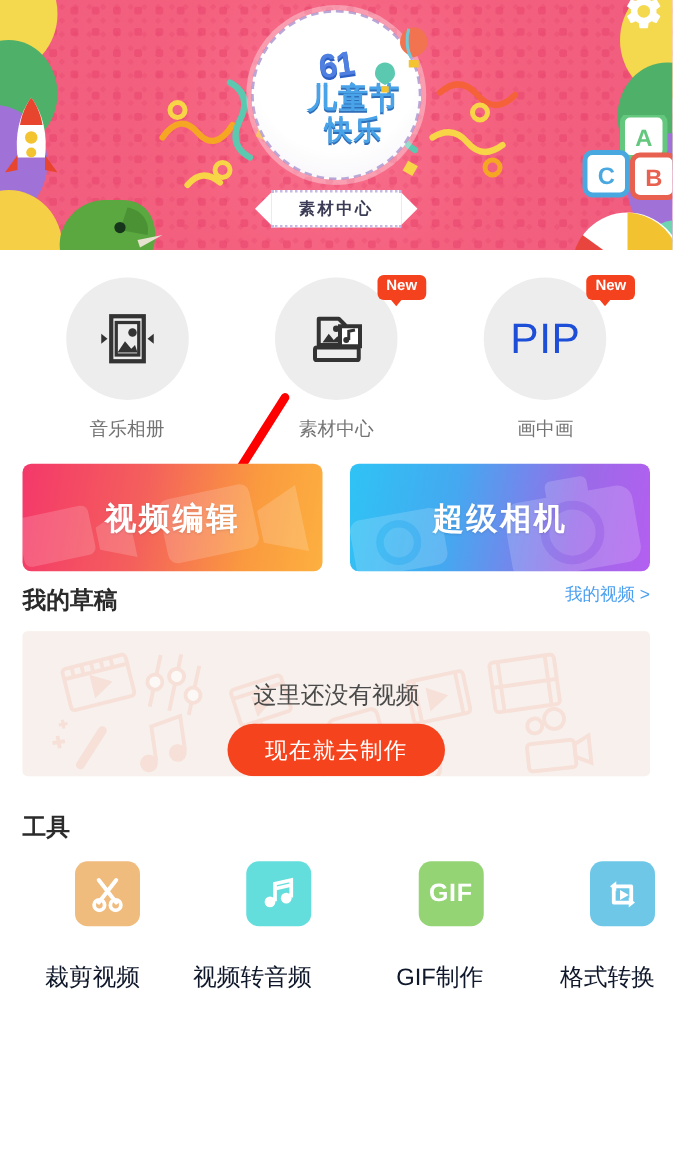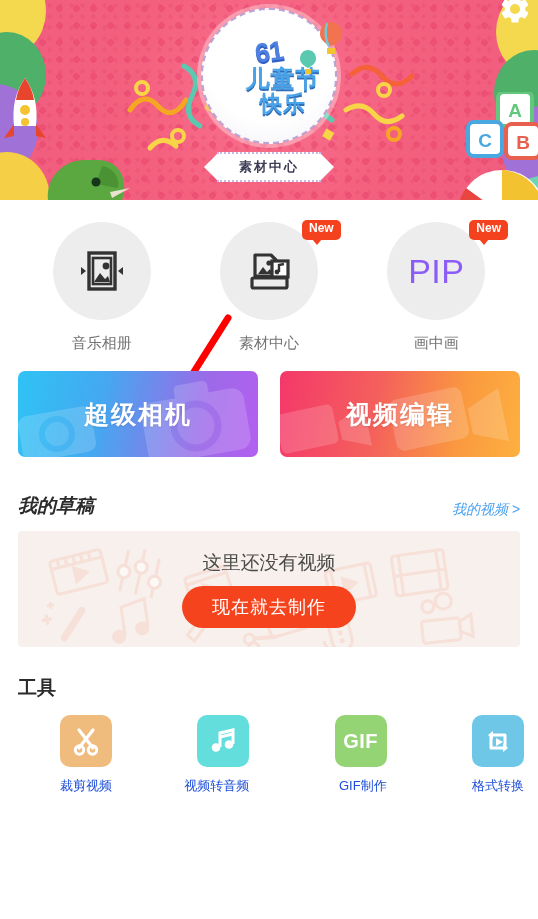--- a/index.html
+++ b/index.html
@@ -70,21 +70,21 @@
   .feature-row {
     display:flex; justify-content:space-around; align-items:flex-start;
     padding: 22px 18px 0 18px;
   }
   .feature { position:relative; width:150px; display:flex; flex-direction:column; align-items:center; }
   .feature-circle {
     width:98px; height:98px; border-radius:50%; background:#ededed;
     display:flex; align-items:center; justify-content:center;
   }
   .feature-label { margin-top:14px; font-size:15px; color:#737373; }
-  .pip-text { font-size:34px; color:#8b5cf6; letter-spacing:.5px; }
+  .pip-text { font-size:34px; color:#1d4ed8; letter-spacing:.5px; }
   .new-badge {
     position:absolute; top:-2px; left:96px;
     background:#f5421e; color:#fff; font-size:12px; font-weight:bold;
     padding:2px 7px 5px 7px; border-radius:5px; line-height:1.1;margin-left:12px;
   }
   .new-badge::after {
     content:""; position:absolute; left:10px; bottom:-5px;
     width:0; height:0; border-left:5px solid transparent;
     border-right:5px solid transparent; border-top:6px solid #f5421e;
   }
@@ -101,49 +101,48 @@
   .action-card.edit { background: linear-gradient(100deg,#f4386a 0%,#f4605c 40%,#fa9a3f 75%,#fdb040 100%); }
   .action-card.cam  { background: linear-gradient(100deg,#2fc3f5 0%,#45a8f0 35%,#9b6ae8 75%,#b45ff0 100%); }
   .action-label {
     position:relative; z-index:2; color:#ffffff; font-size:25px; font-weight:bold;
     letter-spacing:2px; text-shadow:0 1px 2px rgba(0,0,0,.12);
   }
   .wm { position:absolute; opacity:.17; }
 
   
   .section-head {
-    display:flex; align-items:flex-end; justify-content:space-between;
-    padding: 36px 18px 0 18px;
-    font-style: italic;
+    display:flex; align-items:flex-start; justify-content:space-between;
+    padding: 10px 18px 0 18px;
   }
   .section-title { font-size:19px; color:#2b2b2b; font-weight:bold; }
   .link-more { font-size:14px; color:#4a9ff0; }
   .draft-card {
     position:relative; margin:12px 18px 0 18px; height:116px; border-radius:4px;
     background:#f7f0ec; overflow:hidden;
-    display:flex; flex-direction:column; align-items:center; justify-content:center;
+    display:flex; flex-direction:column; align-items:center; justify-content:flex-end;
   }
   .draft-empty { position:relative; z-index:2; font-size:19px; color:#4a4a4a; margin-bottom:10px; }
   .draft-btn {
     position:relative; z-index:2; background:#f5441d; color:#fff;
     font-size:18px; padding:9px 30px; border-radius:24px; border:none;
     font-family:inherit; letter-spacing:1px;
   }
   .draft-deco { position:absolute; inset:0; z-index:1; opacity:.5; }
 
   
   .tools-title { padding: 28px 18px 0 18px; font-size:19px; color:#2b2b2b; font-weight:bold; }
   .tools-row { display:flex; justify-content:space-between; padding: 14px 14px 0 14px; }
   .tool { width:98px; display:flex; flex-direction:column; align-items:flex-end; }
   .tool-sq {
     width:52px; height:52px; border-radius:10px;
     display:flex; align-items:center; justify-content:center;
   }
   .tool-gif { color:#fff; font-size:20px; font-weight:bold; letter-spacing:.5px; }
-  .tool-label { margin-top:10px; font-size:13px; color:#1d4ed8; white-space:nowrap; }
+  .tool-label { margin-top:28px; font-size:19px; color:#0f172a; white-space:nowrap; }
 </style>
 </head>
 <body>
 
 <div id="app">
 
   <div class="banner">
     <div class="halftone"></div>
     <div class="halftone b"></div>
 
@@ -277,43 +276,43 @@
       <div class="feature-label">画中画</div>
     </div>
   </div>
 
   <svg class="annot-arrow" viewBox="0 0 100 120">
     <path d="M88 6 L26 104" stroke="#ff0000" stroke-width="7" stroke-linecap="round" fill="none"></path>
     <path d="M18 118 L14 70 L52 84 Z" fill="#ff0000"></path>
   </svg>
 
   <div class="action-row">
+    <div class="action-card edit">
+      <svg class="wm" style="right:-4px;top:4px;" width="150" height="90" viewBox="0 0 150 90">
+        <rect x="18" y="18" width="74" height="52" rx="8" fill="#ffffff" transform="rotate(-12 55 44)"></rect>
+        <path d="M96 30 L130 16 L130 70 L96 56Z" fill="#ffffff" transform="rotate(-12 113 43)"></path>
+      </svg>
+      <svg class="wm" style="left:-8px;bottom:-6px;" width="110" height="70" viewBox="0 0 110 70">
+        <rect x="6" y="16" width="58" height="40" rx="6" fill="#ffffff" transform="rotate(-12 35 36)"></rect>
+        <path d="M68 26 L96 14 L96 56 L68 44Z" fill="#ffffff" transform="rotate(-12 82 35)"></path>
+      </svg>
+      <span class="action-label">视频编辑</span>
+    </div>
+
     <div class="action-card cam">
       <svg class="wm" style="right:-10px;top:2px;" width="150" height="90" viewBox="0 0 150 90">
         <rect x="26" y="22" width="104" height="62" rx="12" fill="#ffffff" transform="rotate(-10 78 53)"></rect>
         <rect x="56" y="10" width="34" height="16" rx="5" fill="#ffffff" transform="rotate(-10 73 18)"></rect>
         <circle cx="78" cy="53" r="22" fill="none" stroke="#b6a0ea" stroke-width="7"></circle>
       </svg>
       <svg class="wm" style="left:-6px;bottom:-8px;" width="100" height="70" viewBox="0 0 100 70">
         <rect x="8" y="16" width="74" height="46" rx="9" fill="#ffffff" transform="rotate(-10 45 39)"></rect>
         <circle cx="45" cy="39" r="15" fill="none" stroke="#7fc8f0" stroke-width="6"></circle>
       </svg>
       <span class="action-label">超级相机</span>
-    </div>
-
-    <div class="action-card edit">
-      <svg class="wm" style="right:-4px;top:4px;" width="150" height="90" viewBox="0 0 150 90">
-        <rect x="18" y="18" width="74" height="52" rx="8" fill="#ffffff" transform="rotate(-12 55 44)"></rect>
-        <path d="M96 30 L130 16 L130 70 L96 56Z" fill="#ffffff" transform="rotate(-12 113 43)"></path>
-      </svg>
-      <svg class="wm" style="left:-8px;bottom:-6px;" width="110" height="70" viewBox="0 0 110 70">
-        <rect x="6" y="16" width="58" height="40" rx="6" fill="#ffffff" transform="rotate(-12 35 36)"></rect>
-        <path d="M68 26 L96 14 L96 56 L68 44Z" fill="#ffffff" transform="rotate(-12 82 35)"></path>
-      </svg>
-      <span class="action-label">视频编辑</span>
     </div>
   </div>
 
   <div class="section-head">
     <span class="section-title">我的草稿</span>
     <span class="link-more">我的视频 &gt;</span>
   </div>
 
   <div class="draft-card">
     <svg class="draft-deco" viewBox="0 0 502 116">

